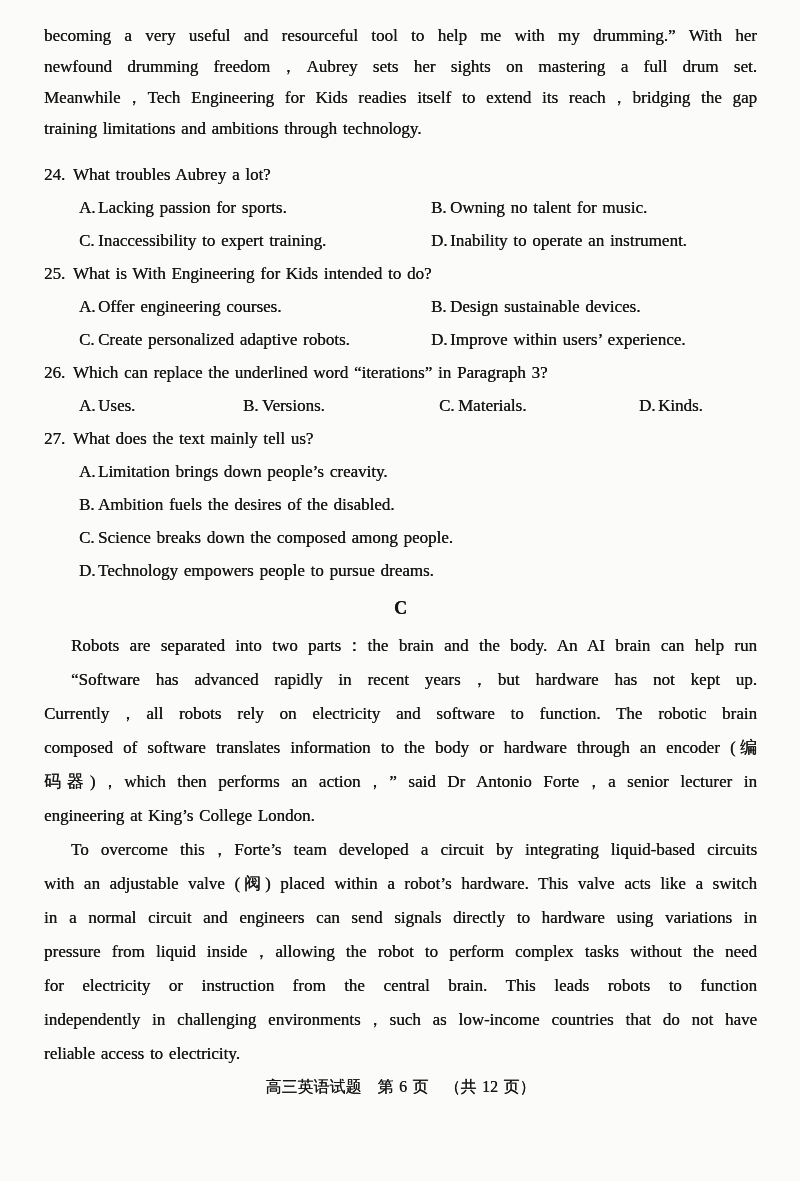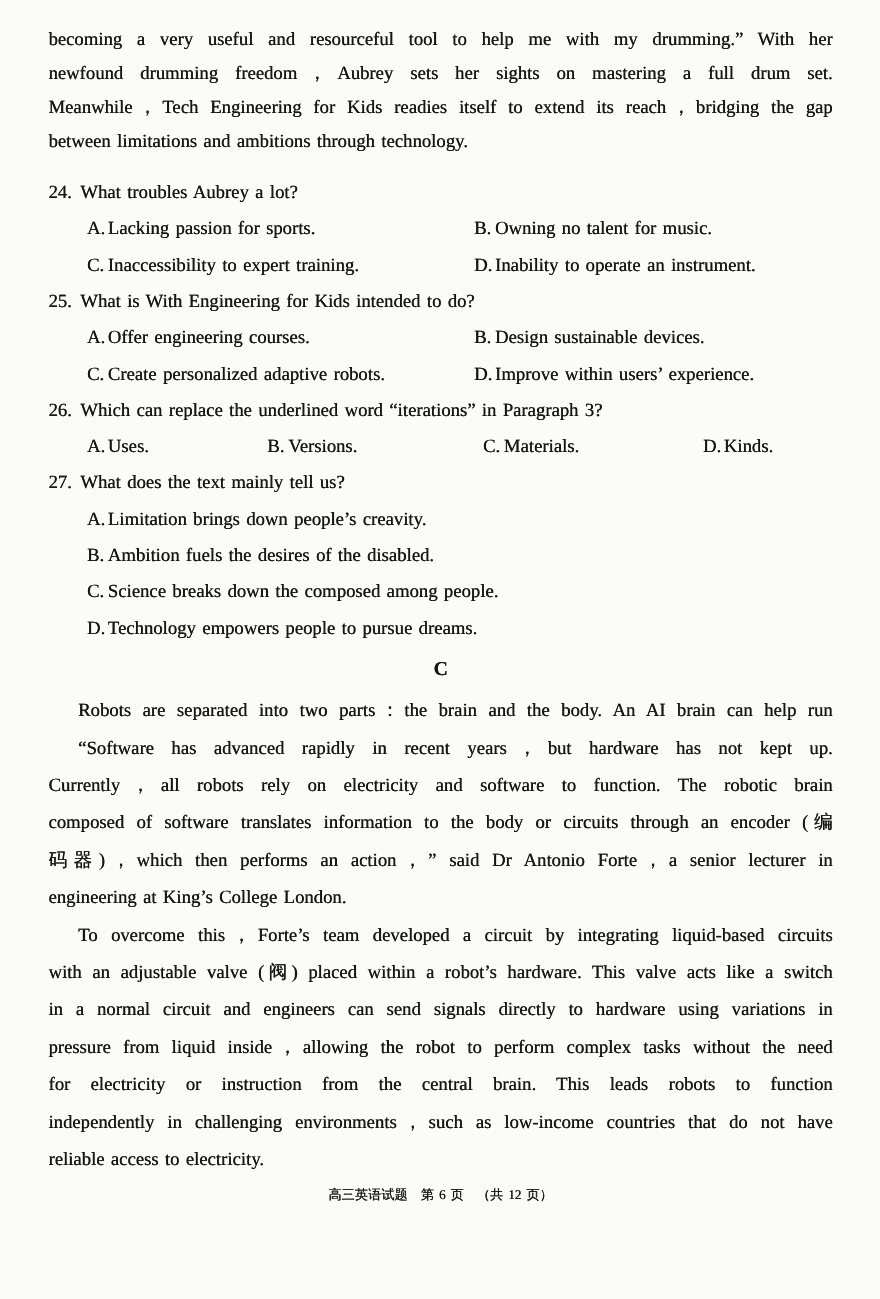--- a/index.html
+++ b/index.html
@@ -45,33 +45,33 @@
     text-align: center;
     font-weight: bold;
     font-size: 18px;
   }
   .c-para.first { margin-top: 4px; font-family: Liberation Serif, serif; }
   
   .footer {
     margin-top: 4px;
     line-height: 23px;
     text-align: center;
-    font-size: 12px;
+    font-size: 16px;
   }
 </style>
 </head>
 <body>
 
 <div class="page">
 
   <div class="para">
     <div class="line">becoming a very useful and resourceful tool to help me with my drumming.” With her</div>
     <div class="line">newfound drumming freedom，Aubrey sets her sights on mastering a full drum set.</div>
     <div class="line">Meanwhile，Tech Engineering for Kids readies itself to extend its reach，bridging the gap</div>
-    <div class="line last">between limitations and ambitions through technology.</div>
+    <div class="line last">training limitations and ambitions through technology.</div>
   </div>
 
   <div class="questions">
 
     <div class="question">
       <div class="q-line">
         <span class="q-num">24.</span><span class="q-text">What troubles Aubrey a lot?</span>
       </div>
       <div class="opts">
         <div class="opt-row two-col">
@@ -139,21 +139,21 @@
 
   <div class="c-heading">C</div>
 
   <div class="c-body">
     <div class="c-para first">
       <div class="line ind">Robots are separated into two parts：the brain and the body. An AI brain can help run</div>
     </div>
     <div class="c-para">
       <div class="line ind">“Software has advanced rapidly in recent years，but hardware has not kept up.</div>
       <div class="line">Currently，all robots rely on electricity and software to function. The robotic brain</div>
-      <div class="line">composed of software translates information to the body or circuits through an encoder (编</div>
+      <div class="line">composed of software translates information to the body or hardware through an encoder (编</div>
       <div class="line">码器)，which then performs an action，” said Dr Antonio Forte，a senior lecturer in</div>
       <div class="line last">engineering at King’s College London.</div>
     </div>
     <div class="c-para">
       <div class="line ind">To overcome this，Forte’s team developed a circuit by integrating liquid-based circuits</div>
       <div class="line">with an adjustable valve (阀) placed within a robot’s hardware. This valve acts like a switch</div>
       <div class="line">in a normal circuit and engineers can send signals directly to hardware using variations in</div>
       <div class="line">pressure from liquid inside，allowing the robot to perform complex tasks without the need</div>
       <div class="line">for electricity or instruction from the central brain. This leads robots to function</div>
       <div class="line">independently in challenging environments，such as low-income countries that do not have</div>

